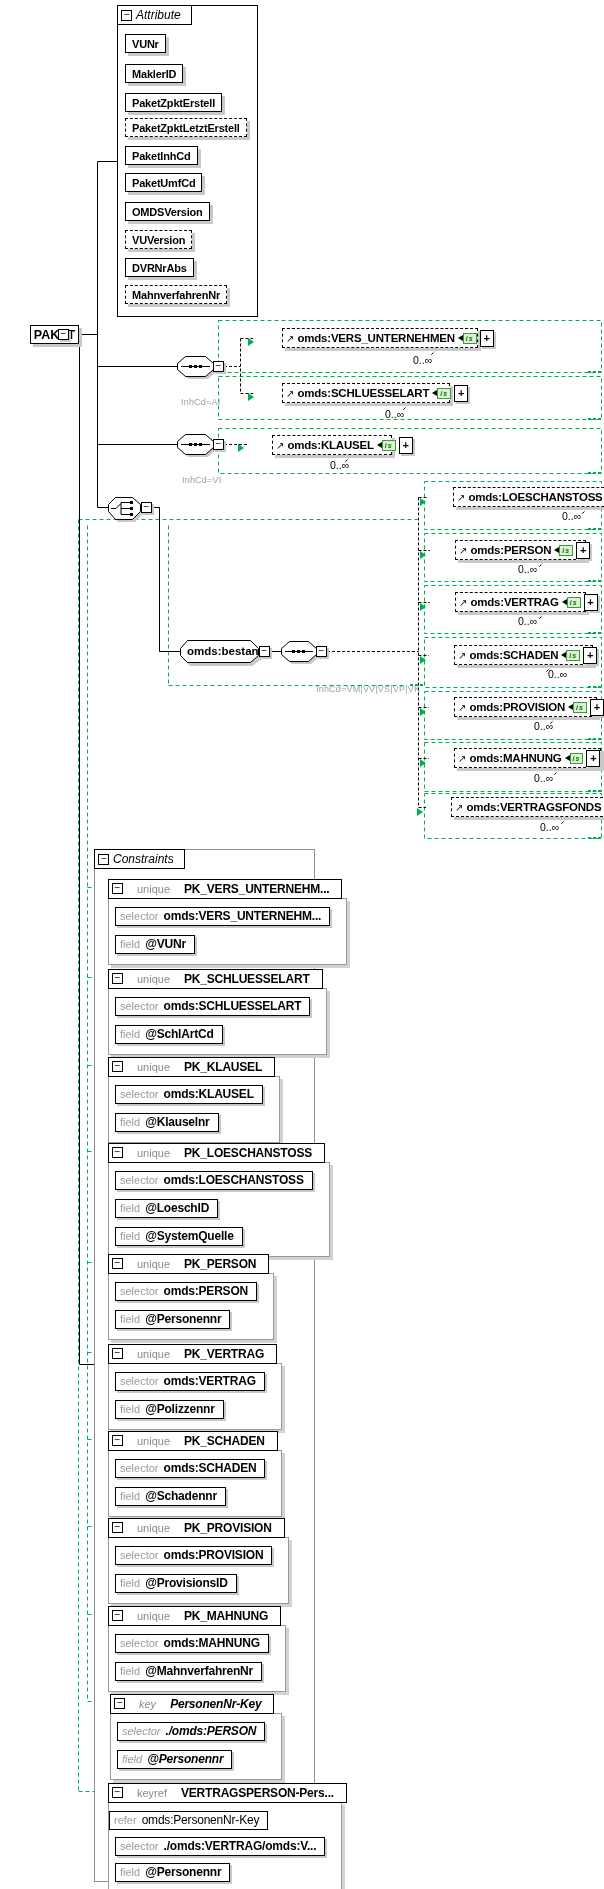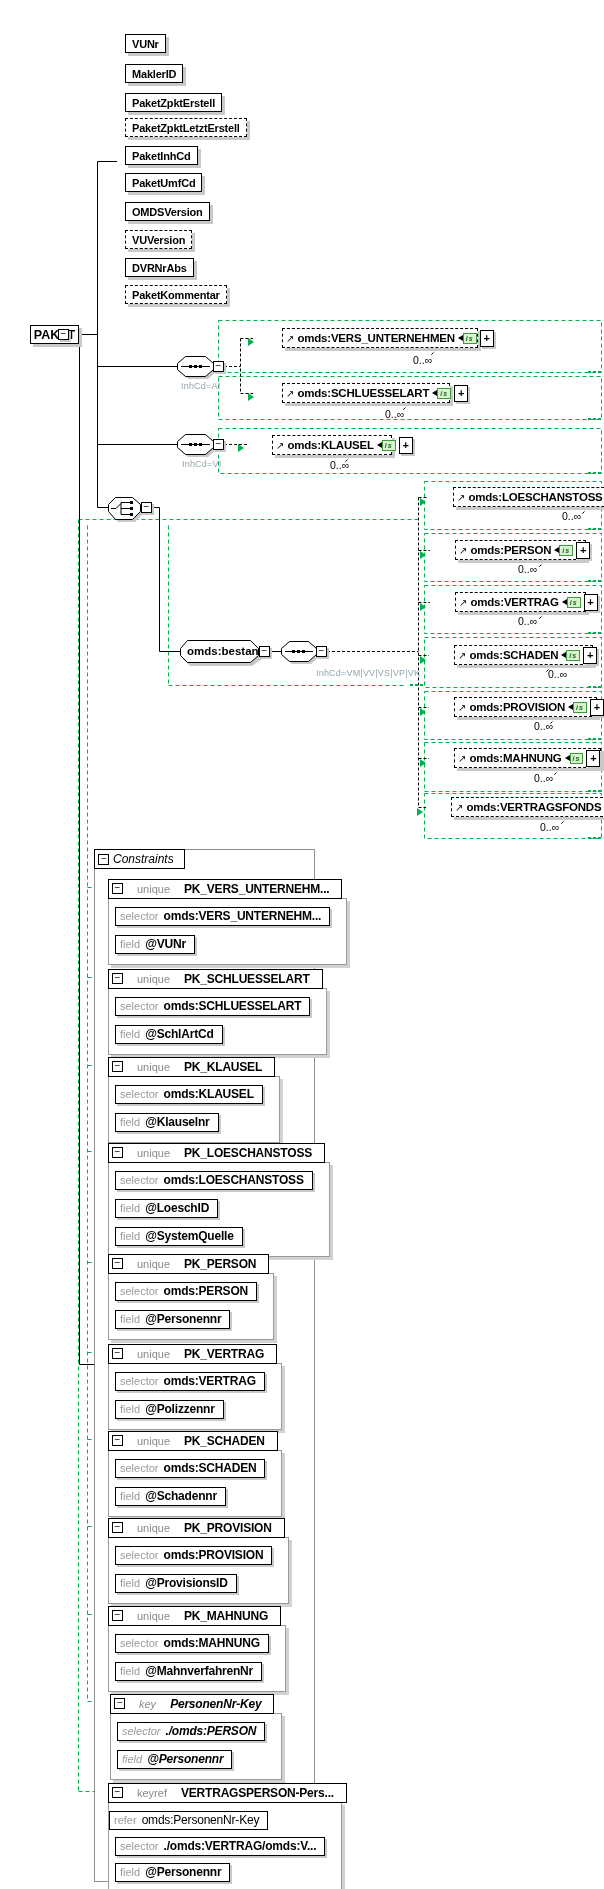--- a/index.html
+++ b/index.html
@@ -23,21 +23,21 @@
              padding:0 2px;height:9px;display:inline-flex;align-items:center;letter-spacing:1px;}
   .plusbox{width:12px;height:15px;border:1px solid #000;background:#fff;box-shadow:2px 2px 0 #c9c9c9;
            display:inline-flex;align-items:center;justify-content:center;font-weight:bold;font-size:11px;line-height:11px;flex:0 0 auto;}
   .plusbox::after{content:"+";}
   .occ{position:absolute;font-size:10.5px;white-space:nowrap;z-index:3;}
   .handle{position:absolute;width:11px;height:11px;border:1px solid #000;background:#fff;z-index:4;
           box-shadow:2px 2px 0 #c9c9c9;display:flex;align-items:center;justify-content:center;
           font-size:10px;line-height:10px;box-sizing:border-box;}
   .handle::after{content:"−";margin-top:-1px;}
   .comp{position:absolute;z-index:3;}
-  .seq-label{position:absolute;font-size:9px;color:#95a6ad;white-space:nowrap;z-index:3;letter-spacing:0.2px;}
+  .seq-label{position:absolute;font-size:9px;color:#95a6ad;white-space:nowrap;z-index:3;letter-spacing:0.2px;margin-top:16px;}
 
   
   .panel{position:absolute;background:#fff;border:1px solid #000;box-sizing:border-box;z-index:2;}
   .panel.gray{border-color:#8f8f8f;}
   .panel-tab{position:absolute;left:-1px;top:-1px;display:flex;align-items:center;gap:4px;background:#fff;
              border:1px solid #000;padding:2px 10px 2px 3px;font-size:12px;font-style:italic;z-index:3;}
   .minustab{width:11px;height:11px;border:1px solid #000;display:inline-flex;align-items:center;justify-content:center;
             font-size:10px;line-height:10px;flex:0 0 auto;box-sizing:border-box;}
   .minustab::after{content:"−";margin-top:-1px;}
 
@@ -150,20 +150,26 @@
       <path d="M327,651.5 H418.5"></path>
       <path d="M418.5,497.5 V807.5"></path>
       <path d="M418.5,497.5 H428 M418.5,550.5 H430 M418.5,602.5 H430 M418.5,655.5 H429
                M418.5,707.5 H429 M418.5,758.5 H429 M418.5,807.5 H426"></path>
       <path d="M437,349 L431,355 M409,404 L403,410 M351,456 L345,462 M588,508 L582,514
                M545,561 L539,567 M545,613 L539,619 M552,666 L546,672 M556,718 L550,724
                M560,769 L554,775 M567,818 L561,824"></path>
     </g>
   </svg>
 
+  <div class="panel" style="left:117px;top:5px;width:141px;height:312px;">
+    <div class="panel-tab">
+      <span class="minustab"></span>
+      <span>Attribute</span>
+    </div>
+  </div>
   <div class="node attr-box" style="left:125px;top:34px;text-align:right;">
       <span>VUNr</span>
     </div>
   <div class="node attr-box" style="left:125px;top:64px;">
       <span>MaklerID</span>
     </div>
   <div class="node attr-box" style="left:125px;top:93px;">
       <span>PaketZpktErstell</span>
     </div>
   <div class="node attr-box optional" style="left:125px;top:118px;">
@@ -178,21 +184,21 @@
   <div class="node attr-box" style="left:125px;top:202px;">
       <span>OMDSVersion</span>
     </div>
   <div class="node attr-box optional" style="left:125px;top:230px;">
       <span>VUVersion</span>
     </div>
   <div class="node attr-box" style="left:125px;top:258px;">
       <span>DVRNrAbs</span>
     </div>
   <div class="node attr-box optional" style="left:125px;top:285px;">
-      <span>PaketKommentar</span>
+      <span>MahnverfahrenNr</span>
     </div>
 
   <div class="node" style="left:10px;top:325px;width:49px;height:19px;justify-content:center;font-weight:bold;font-size:12.5px;margin-left:20px;">
     <span>PAKET</span>
   </div>
   <div class="handle" style="left:58px;top:329px;"></div>
 
   <div class="comp" style="left:177px;top:356px;">
     <svg width="41" height="25">
       <polygon points="11,3 31,3 39,10 39,16 31,23 11,23 3,16 3,10" fill="#c9c9c9"></polygon>

